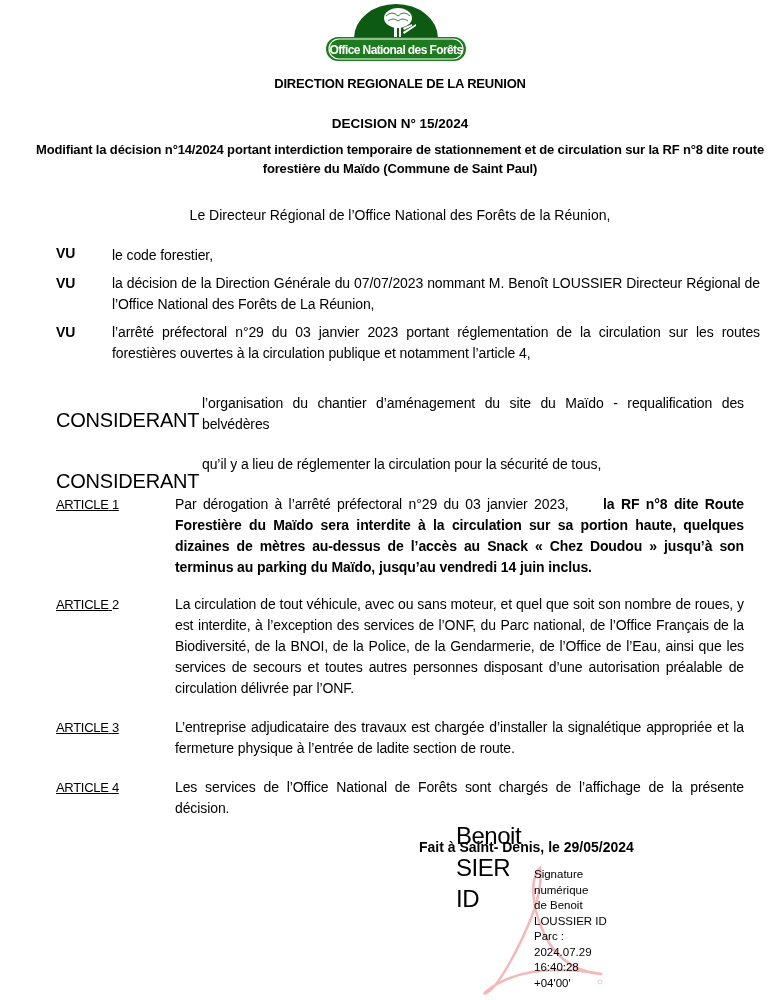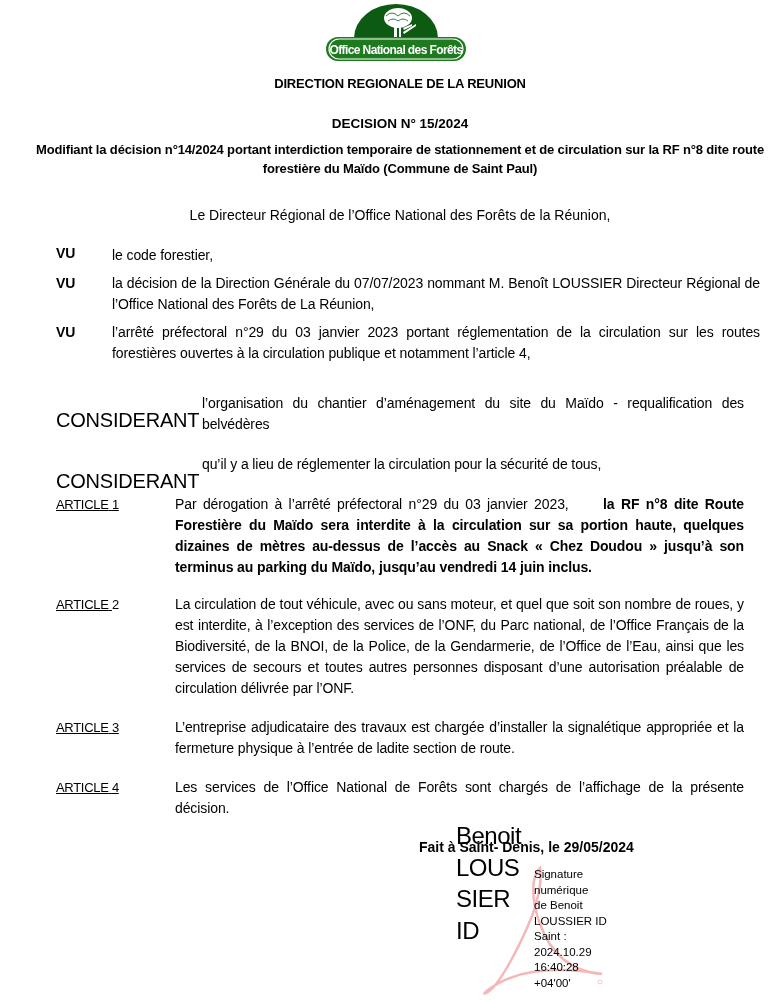--- a/index.html
+++ b/index.html
@@ -97,26 +97,25 @@
 
 <div class="fait">Fait à Saint- Denis, le 29/05/2024</div>
 
 <svg class="sig-mark" viewBox="0 0 140 134">
   <path d="M70 2 C62 10 60 30 70 58 C80 86 100 106 132 108 C110 104 70 100 40 112 C20 120 8 132 18 126 C30 118 50 80 62 50 C70 28 72 10 70 2 Z" fill="none" stroke="#f4b8b8" stroke-width="2.5"></path>
   <circle cx="130" cy="116" r="2" fill="none" stroke="#f4b8b8" stroke-width="0.8"></circle>
 </svg>
 
 <div class="sig-name">
   <div>Benoit</div>
-  <div>LOUS</div>
   <div>SIER</div>
   <div>ID</div>
 </div>
 <div class="sig-details">
   <div>Signature</div>
   <div>numérique</div>
   <div>de Benoit</div>
   <div>LOUSSIER ID</div>
-  <div>Saint :</div>
-  <div>2024.10.29</div>
+  <div>Parc :</div>
+  <div>2024.07.29</div>
   <div>16:40:28</div>
   <div>+04'00'</div>
 </div>
 
 </body></html>

